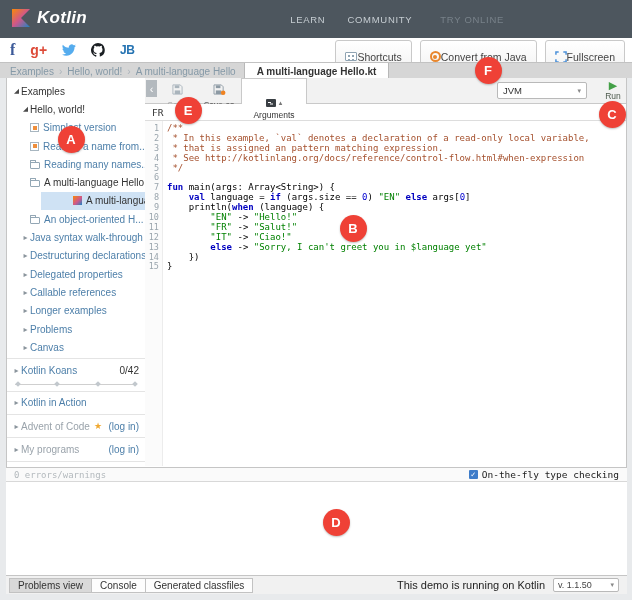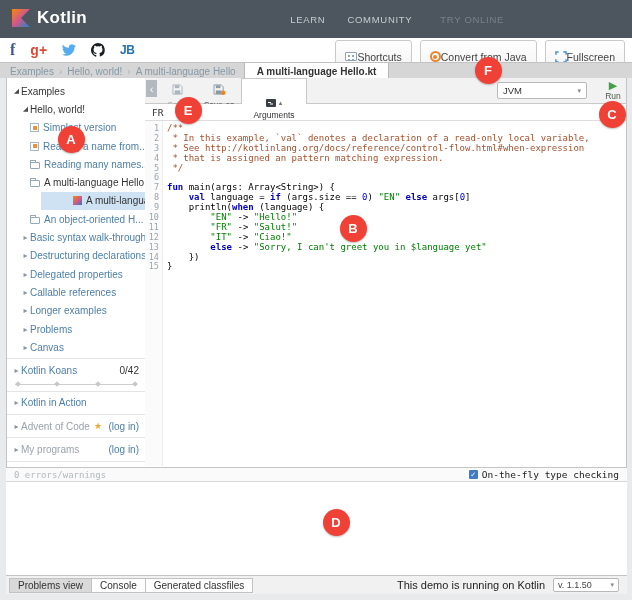--- a/index.html
+++ b/index.html
@@ -4,21 +4,21 @@
 <style>
   * { box-sizing: border-box; }
   html,body { margin:0; padding:0; }
   body {
     width:632px; height:600px; position:relative; overflow:hidden;
     background:#e8eaec; font-family:"Liberation Sans",sans-serif;
   }
   
   .header { position:absolute; left:0; top:0; width:632px; height:38px; background:#4d565e; }
   .logo { position:absolute; left:12px; top:8px; display:flex; align-items:center; gap:7px; }
-  .logo-text { color:#fff; font-size:17px; font-weight:bold; letter-spacing:.3px; }
+  .logo-text { color:#fff; font-size:17px; font-weight:bold; letter-spacing:.3px;font-style:italic; }
   .header-nav { position:absolute; right:128px; top:0; height:38px; display:flex; align-items:center; gap:22px; }
   .nav-link { color:#c6cdd2; font-size:9.5px; letter-spacing:.7px; cursor:pointer; }
   .nav-link.dim { color:#78828a;margin-left:6px; }
   
   .iconbar { position:absolute; left:0; top:38px; width:632px; height:24px; background:#fff; }
   .social { position:absolute; left:10px; top:2px; height:20px; display:flex; align-items:center; gap:15px; }
   .soc { font-weight:bold; font-size:14px; line-height:20px; cursor:pointer; }
   .soc-fb { color:#3b5998; font-family:"Liberation Serif",serif; font-size:16px; }
   .soc-gp { color:#dd4b39; }
   .soc-jb { color:#2573b2; font-size:12px; letter-spacing:-.5px; }
@@ -225,21 +225,21 @@
       <div class="tree-row selected" style="padding-left: 32px; margin-left: 34px;">
         <span class="ticon i-kotlin"></span>
         <span class="lbl v-dark">A multi-language ...</span>
       </div>
       <div class="tree-row" style="padding-left: 23px;">
         <span class="ticon i-folder"></span>
         <span class="lbl v-link">An object-oriented H...</span>
       </div>
       <div class="tree-row" style="padding-left: 14px;">
         <span class="caret col">▸</span>
-        <span class="lbl v-link">Basic syntax walk-through</span>
+        <span class="lbl v-link">Java syntax walk-through</span>
       </div>
       <div class="tree-row" style="padding-left: 14px;">
         <span class="caret col">▸</span>
         <span class="lbl v-link">Destructuring declarations a</span>
       </div>
       <div class="tree-row" style="padding-left: 14px;">
         <span class="caret col">▸</span>
         <span class="lbl v-link">Delegated properties</span>
       </div>
       <div class="tree-row" style="padding-left: 14px;">
@@ -347,22 +347,22 @@
         <div>10</div>
         <div>11</div>
         <div>12</div>
         <div>13</div>
         <div>14</div>
         <div>15</div>
       </div>
     <div class="code">
         <div><span class="tok-c">/**</span></div>
         <div><span class="tok-c"> * In this example, `val` denotes a declaration of a read-only local variable,</span></div>
+        <div><span class="tok-c"> * that is assigned an pattern matching expression.</span></div>
         <div><span class="tok-c"> * See http://kotlinlang.org/docs/reference/control-flow.html#when-expression</span></div>
-        <div><span class="tok-c"> * that is assigned an pattern matching expression.</span></div>
         <div><span class="tok-c"> */</span></div>
         <div></div>
         <div><span class="tok-k">fun</span><span> main(args: Array&lt;String&gt;) {</span></div>
         <div><span>    </span><span class="tok-k">val</span><span> language = </span><span class="tok-k">if</span><span> (args.size == </span><span class="tok-n">0</span><span>) </span><span class="tok-s">"EN"</span><span> </span><span class="tok-k">else</span><span> args[</span><span class="tok-n">0</span><span>]</span></div>
         <div><span>    println(</span><span class="tok-k">when</span><span> (language) {</span></div>
         <div><span>        </span><span class="tok-s">"EN"</span><span> -&gt; </span><span class="tok-s">"Hello!"</span></div>
         <div><span>        </span><span class="tok-s">"FR"</span><span> -&gt; </span><span class="tok-s">"Salut!"</span></div>
         <div><span>        </span><span class="tok-s">"IT"</span><span> -&gt; </span><span class="tok-s">"Ciao!"</span></div>
         <div><span>        </span><span class="tok-k">else</span><span> -&gt; </span><span class="tok-s">"Sorry, I can't greet you in $language yet"</span></div>
         <div><span>    })</span></div>

